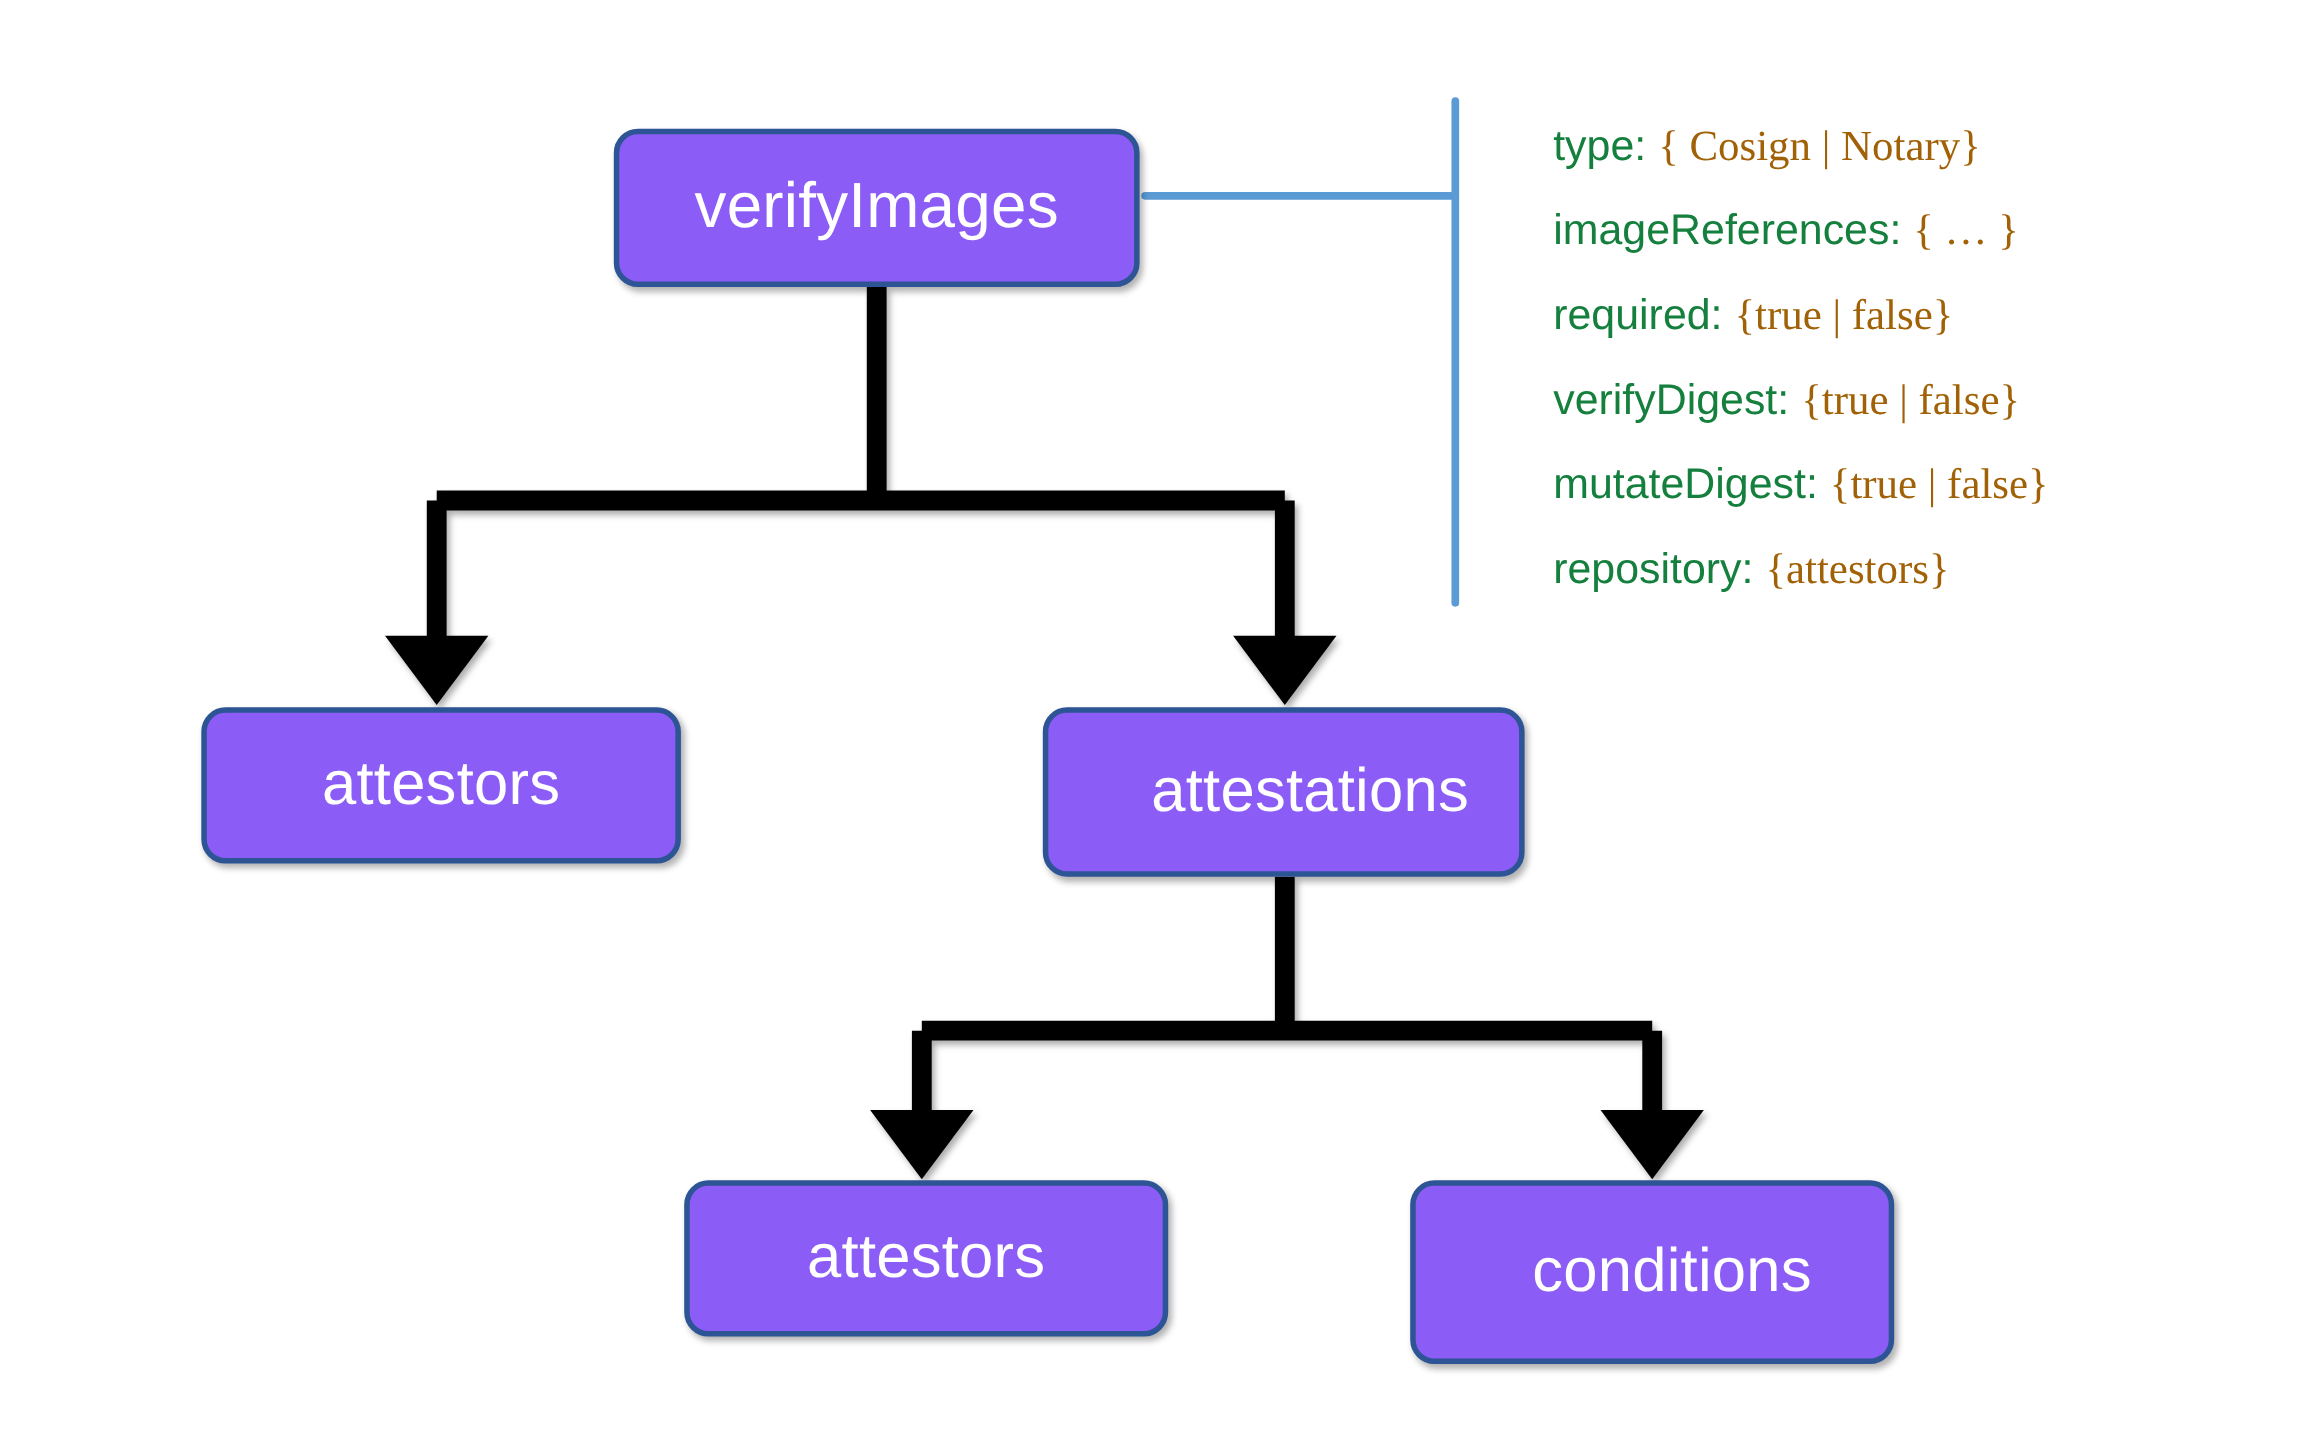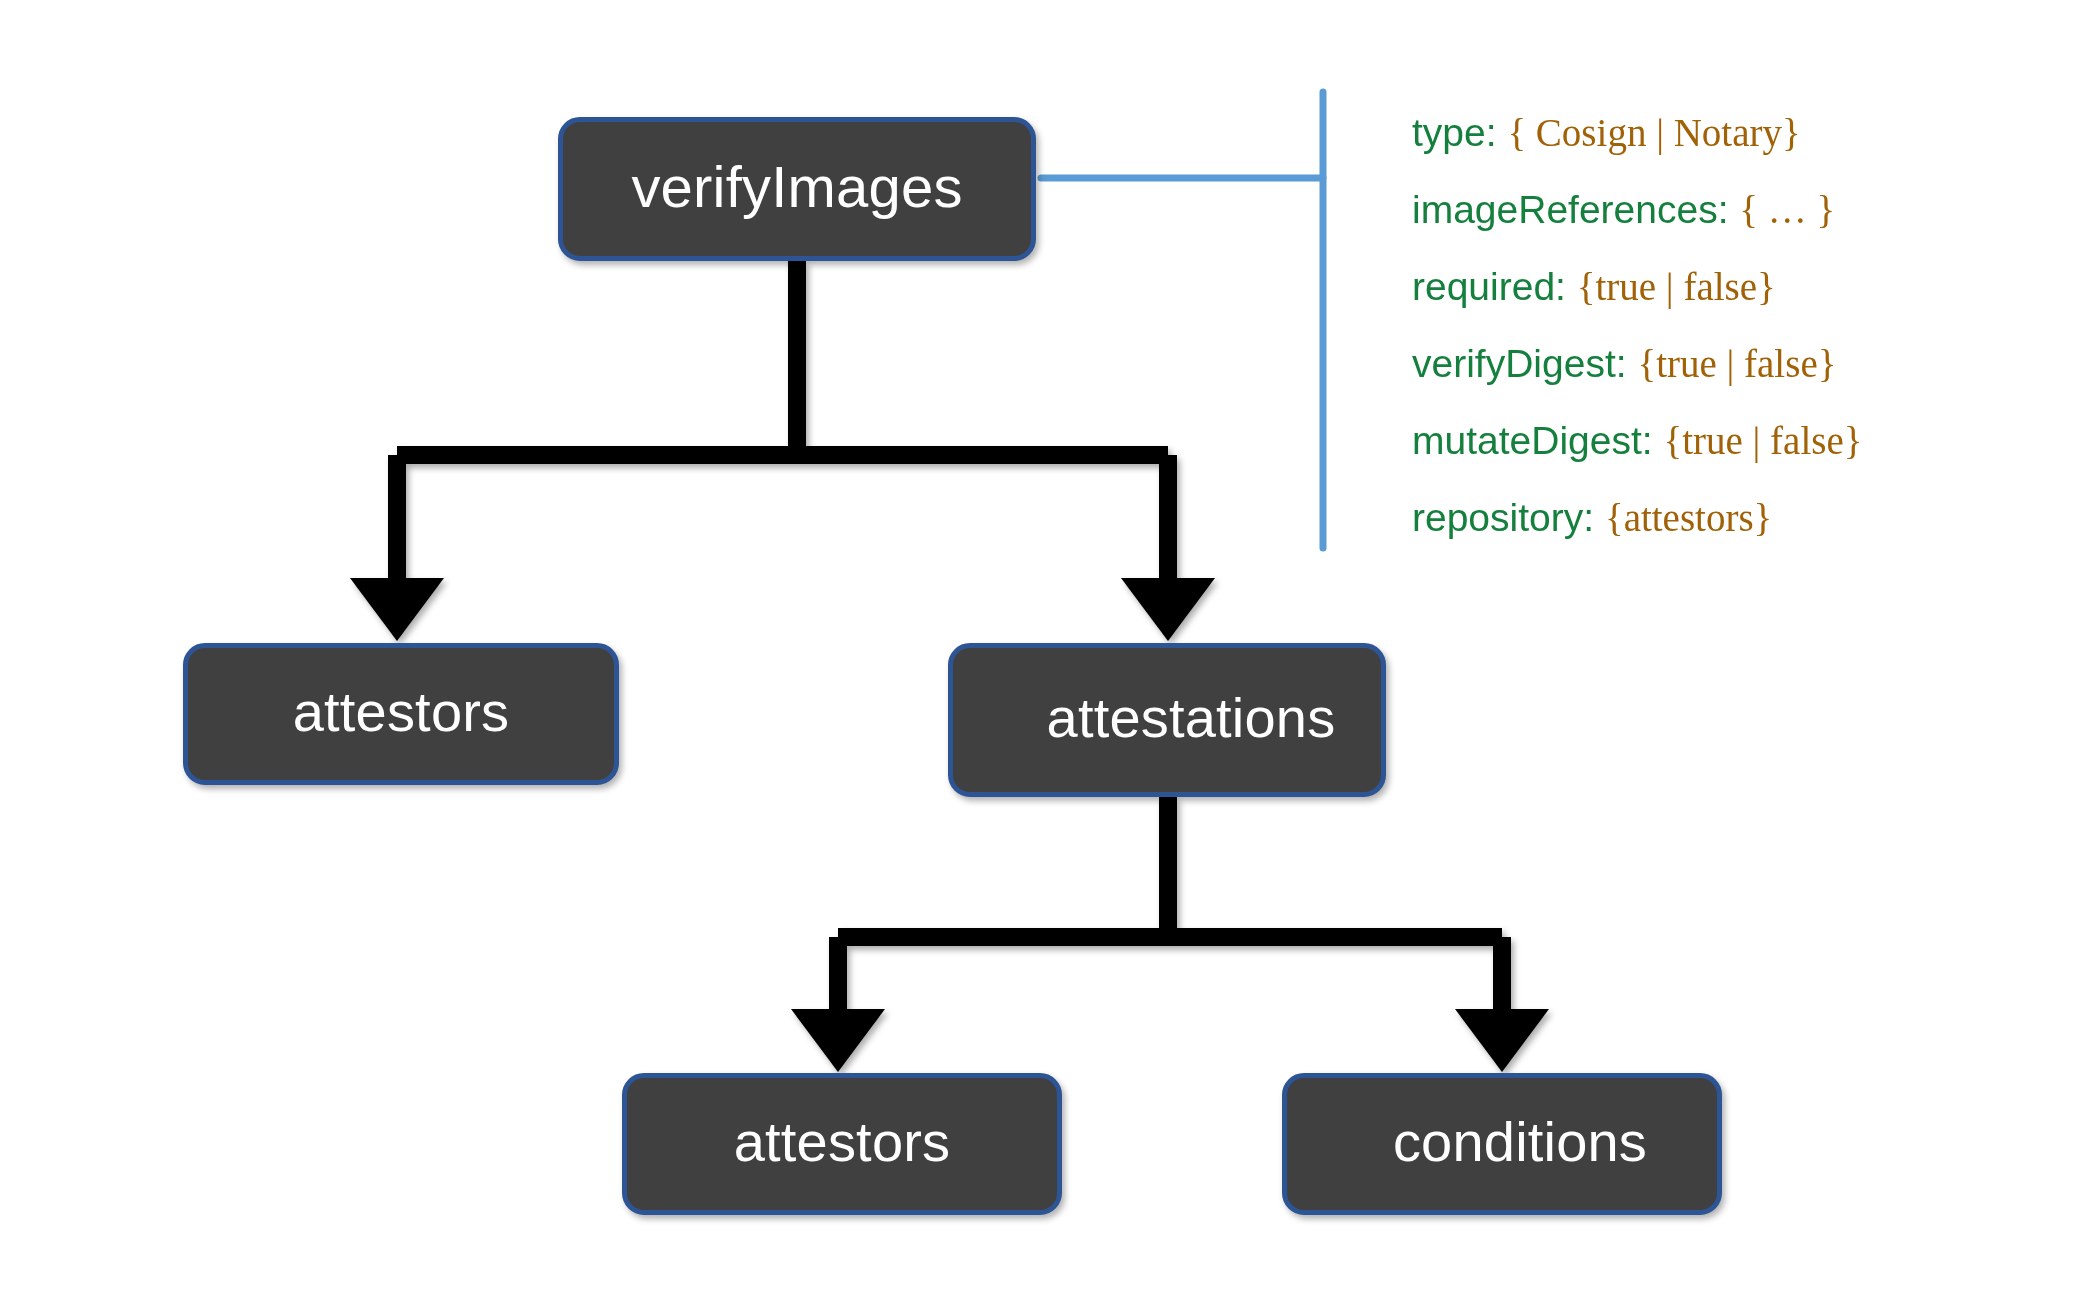--- a/index.html
+++ b/index.html
@@ -16,21 +16,21 @@
     width: 2092px;
     height: 1304px;
     background: #ffffff;
     overflow: hidden;
   }
 
   
   .node {
     position: absolute;
     box-sizing: border-box;
-    background: #404040;
+    background: #8b5cf6;
     border: 5px solid #2D5494;
     border-radius: 22px;
     color: #ffffff;
     display: flex;
     align-items: center;
     justify-content: center;
     text-align: center;
     letter-spacing: 0.2px;
     box-shadow: 3px 4px 6px rgba(0,0,0,0.30);
     z-index: 5;
@@ -47,21 +47,21 @@
 
   #node-attestors-top { left: 183px; top: 643px; width: 436px; height: 142px; }
   #node-attestors-top span { font-size: 56px; }
 
   #node-attestations { left: 948px;  top: 643px;  width: 438px; height: 154px; }
   #node-attestations span { font-size: 56px; margin-left: 48px; }
 
   #node-attestors-bottom { left: 622px; top: 1073px; width: 440px; height: 142px; }
   #node-attestors-bottom span { font-size: 56px; }
 
-  #node-conditions { left: 1282px; top: 1073px; width: 440px; height: 142px; padding-left: 36px; }
+  #node-conditions { left: 1282px; top: 1073px; width: 440px; height: 167px; padding-left: 36px; }
   #node-conditions span { font-size: 56px; }
 
   
   #connectors {
     position: absolute;
     left: 0;
     top: 0;
     width: 2092px;
     height: 1304px;
     z-index: 2;

